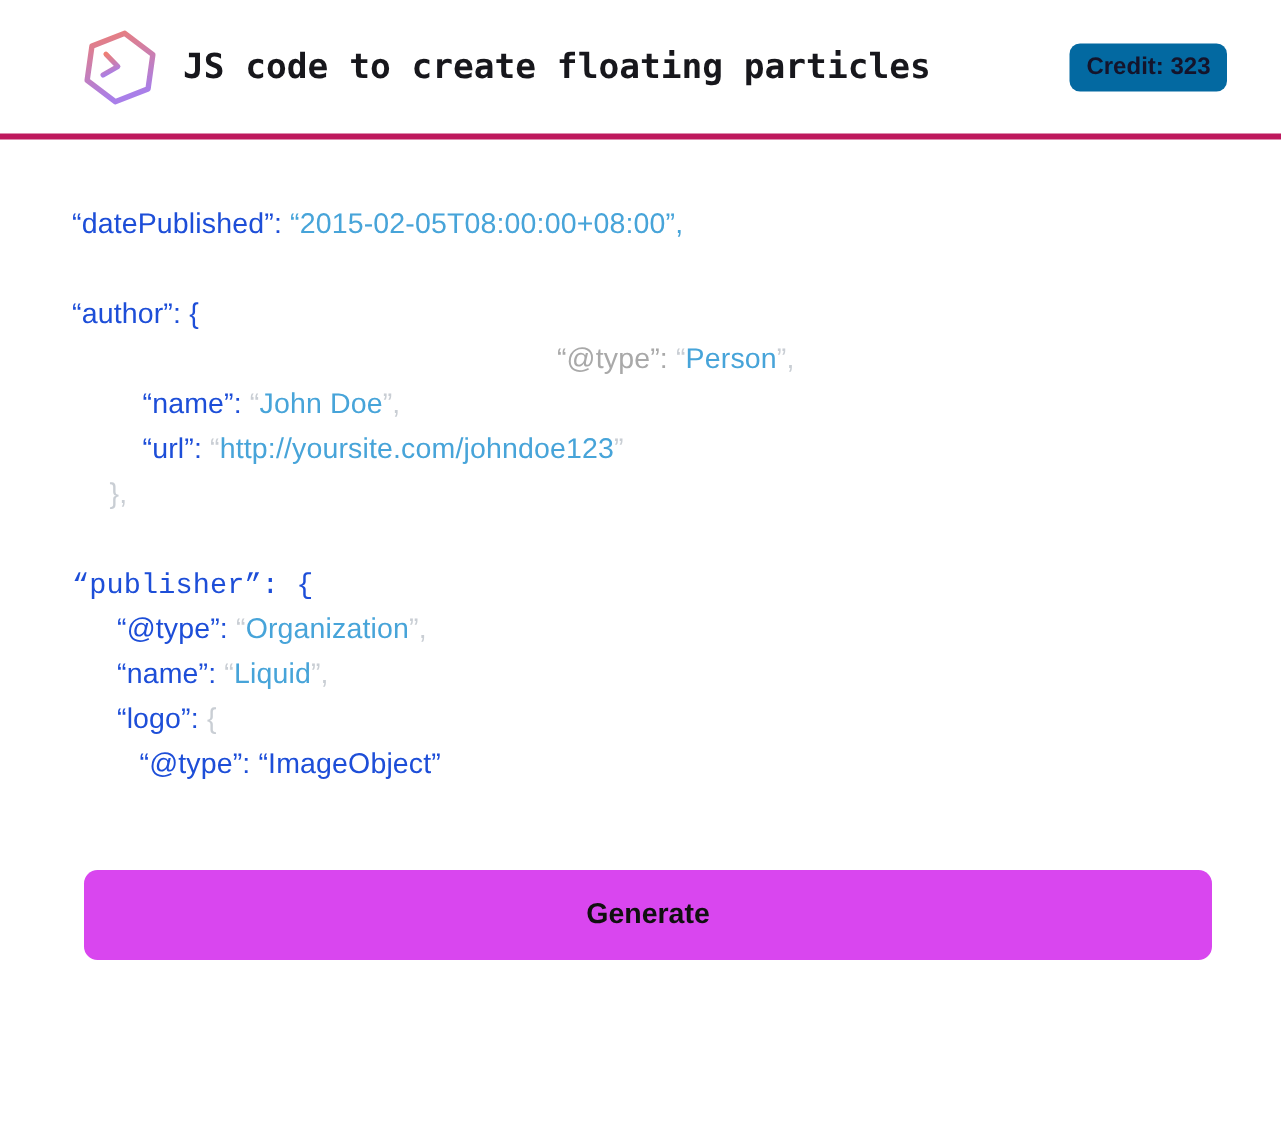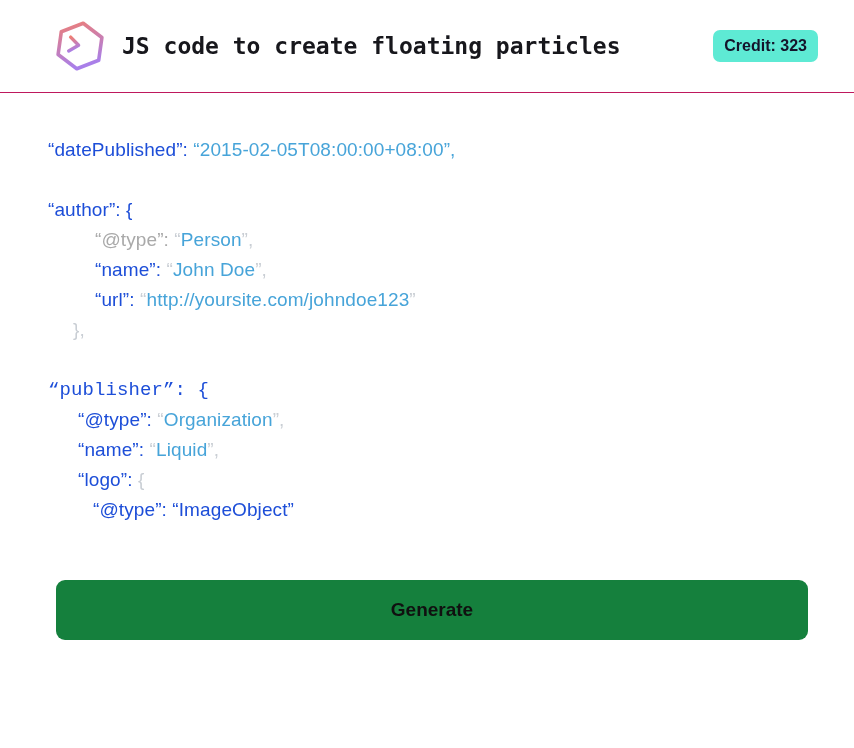--- a/index.html
+++ b/index.html
@@ -1,37 +1,37 @@
 <!DOCTYPE html>
 <html><head>
 <meta charset="utf-8">
 <style>
   * { margin:0; padding:0; box-sizing:border-box; }
   html,body { width:854px; height:748px; background:#ffffff; font-family:"Liberation Sans", sans-serif; }
 
   
-  .header { display:flex; align-items:center; height:93px; padding:0 36px 0 52px; border-bottom:1px solid #be185d; }
+  .header { display:flex; align-items:center; height:93px; padding:0 36px 0 52px; border-bottom:4px solid #be185d; }
   .logo { width:56px; height:56px; flex:0 0 auto; }
   .title { font-family:"DejaVu Sans Mono", monospace; font-weight:700; font-size:23px; color:#17171c; margin-left:14px; white-space:nowrap; }
-  .credit-badge { margin-left:auto; background:#5eead4; color:#14142b; font-weight:700; font-size:16px; line-height:1; padding:8px 11px; border-radius:7px; white-space:nowrap; }
+  .credit-badge { margin-left:auto; background:#0369a1; color:#14142b; font-weight:700; font-size:16px; line-height:1; padding:8px 11px; border-radius:7px; white-space:nowrap; }
 
   
   .content { padding:42px 48px 0 48px; }
   .filename { font-family:"DejaVu Sans Mono", monospace; font-size:20px; font-weight:600; color:#6f6f6f; margin-bottom:28px; }
 
   .code { font-size:19px; line-height:30px; letter-spacing:.1px; }
   .code .line { white-space:pre; min-height:30px; }
   .code .key      { color:#1d4ed8; }
   .code .keylight { color:#a9a9a9; }
   .code .dim      { color:#c9ced4; }
   .code .value    { color:#47a4d9; }
 
   
   .generate-btn { display:block; width:752px; height:60px; margin:55px auto 0 56px;
-    background:#15803d; border:none; border-radius:9px; cursor:pointer;
+    background:#d946ef; border:none; border-radius:9px; cursor:pointer;
     font-family:"Liberation Sans", sans-serif; font-weight:700; font-size:19px; color:#101010; }
 </style>
 </head>
 <body>
 
 <div class="header">
   <span class="logo">
     <svg viewBox="0 0 56 56" width="56" height="56">
       <defs>
         <linearGradient id="lg" x1="0" y1="0" x2="0.35" y2="1">
@@ -48,21 +48,21 @@
   </span>
   <div class="title">JS code to create floating particles</div>
   <div class="credit-badge">Credit: 323</div>
 </div>
 
 <div class="content">
   <div class="code">
       <div class="line" style="padding-left: 0px;"><span class="key">“datePublished”: </span><span class="value">“2015-02-05T08:00:00+08:00”,</span></div>
       <div class="line" style="padding-left: 0px;"></div>
       <div class="line" style="padding-left: 0px;"><span class="key">“author”: {</span></div>
-      <div class="line" style="padding-left: 47px;"><span class="keylight">“@type”</span><span class="keylight">: </span><span class="dim">“</span><span class="value">Person</span><span class="dim">”,</span></div>
+      <div class="line" style="padding-left: 47px; text-align: center;"><span class="keylight">“@type”</span><span class="keylight">: </span><span class="dim">“</span><span class="value">Person</span><span class="dim">”,</span></div>
       <div class="line" style="padding-left: 47px;"><span class="key">“name”: </span><span class="dim">“</span><span class="value">John Doe</span><span class="dim">”,</span></div>
       <div class="line" style="padding-left: 47px;"><span class="key">“url”: </span><span class="dim">“</span><span class="value">http://yoursite.com/johndoe123</span><span class="dim">”</span></div>
       <div class="line" style="padding-left: 25px;"><span class="dim">},</span></div>
       <div class="line" style="padding-left: 0px;"></div>
       <div class="line" style="padding-left: 0px; font-family: Liberation Mono, monospace;"><span class="key">“publisher”: {</span></div>
       <div class="line" style="padding-left: 30px;"><span class="key">“@type”: </span><span class="dim">“</span><span class="value">Organization</span><span class="dim">”,</span></div>
       <div class="line" style="padding-left: 30px;"><span class="key">“name”: </span><span class="dim">“</span><span class="value">Liquid</span><span class="dim">”,</span></div>
       <div class="line" style="padding-left: 30px;"><span class="key">“logo”: </span><span class="dim">{</span></div>
       <div class="line" style="padding-left: 45px;"><span class="key">“@type”: “ImageObject”</span></div>
     </div>

